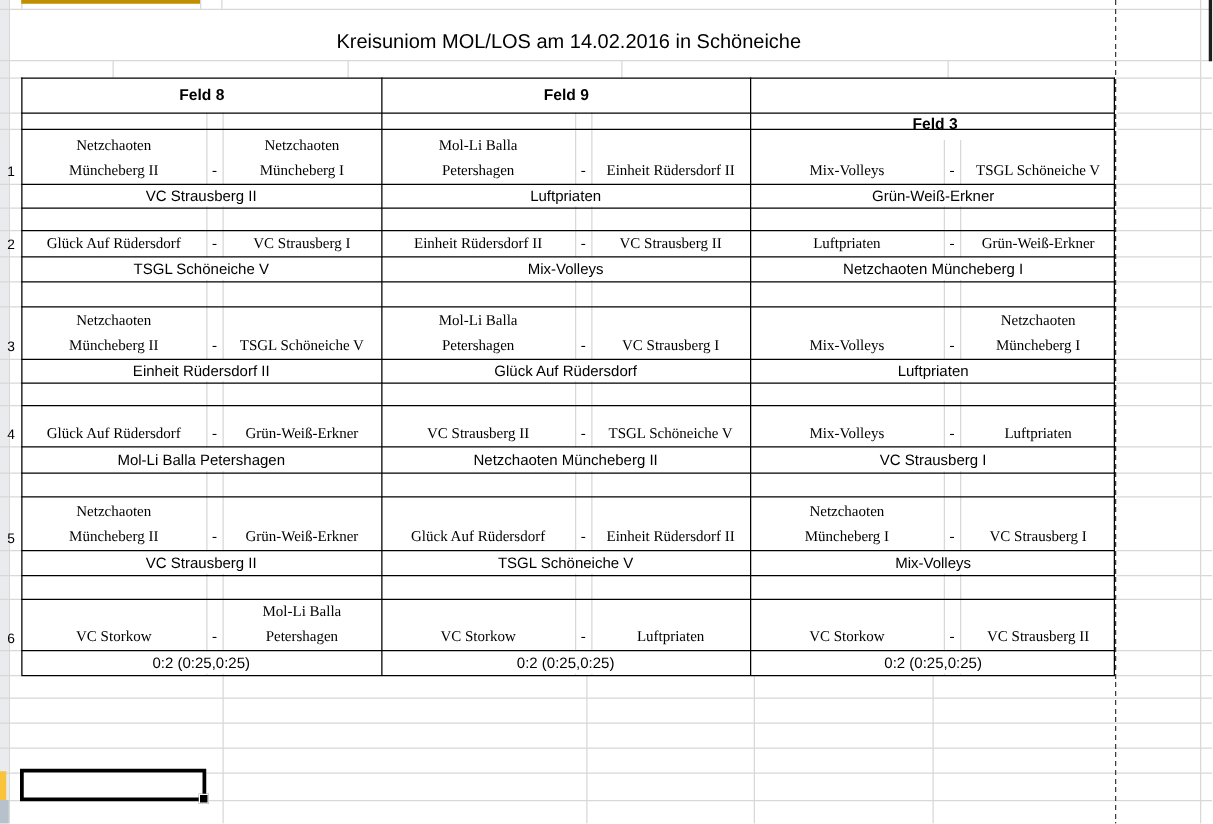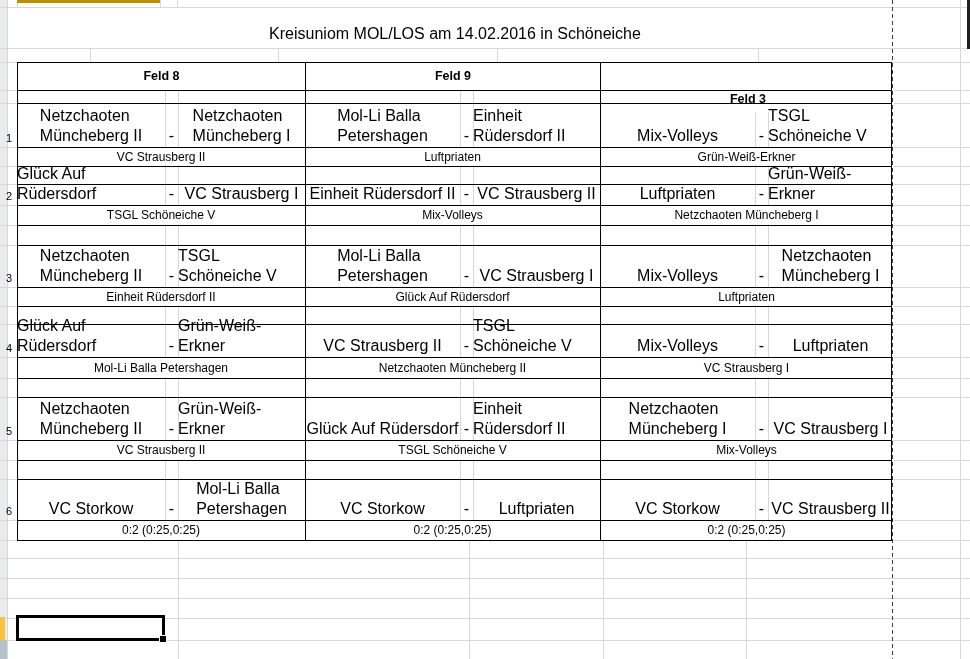--- a/index.html
+++ b/index.html
@@ -4,22 +4,22 @@
 <style>
   html,body{margin:0;padding:0;background:#fff;}
   #sheet{
     position:relative;width:970px;height:659px;overflow:hidden;background:#fff;
     font-family:"Liberation Sans","DejaVu Sans",sans-serif;color:#000;
   }
   .gl{position:absolute;background:#d8d8d8;}
   .bl{position:absolute;background:#000;}
   .cell{
     position:absolute;display:flex;flex-direction:column;justify-content:flex-end;
-    align-items:center;font-size:16px;line-height:20px;
-    white-space:pre-line;padding-bottom:1px;box-sizing:border-box;
+    align-items:center;text-align:center;font-size:12px;line-height:20px;
+    white-space:pre-line;padding-bottom:1px;box-sizing:border-box;font-family:Liberation Serif, serif;
   }
   .bottomcell{
     position:absolute;display:flex;align-items:center;justify-content:center;
     background:#fff;font-size:12px;box-sizing:border-box;
   }
   .num{
     position:absolute;display:flex;flex-direction:column;justify-content:flex-end;
     align-items:flex-end;font-size:11px;padding:0 3px 3px 0;box-sizing:border-box;
   }
   .hdr{

